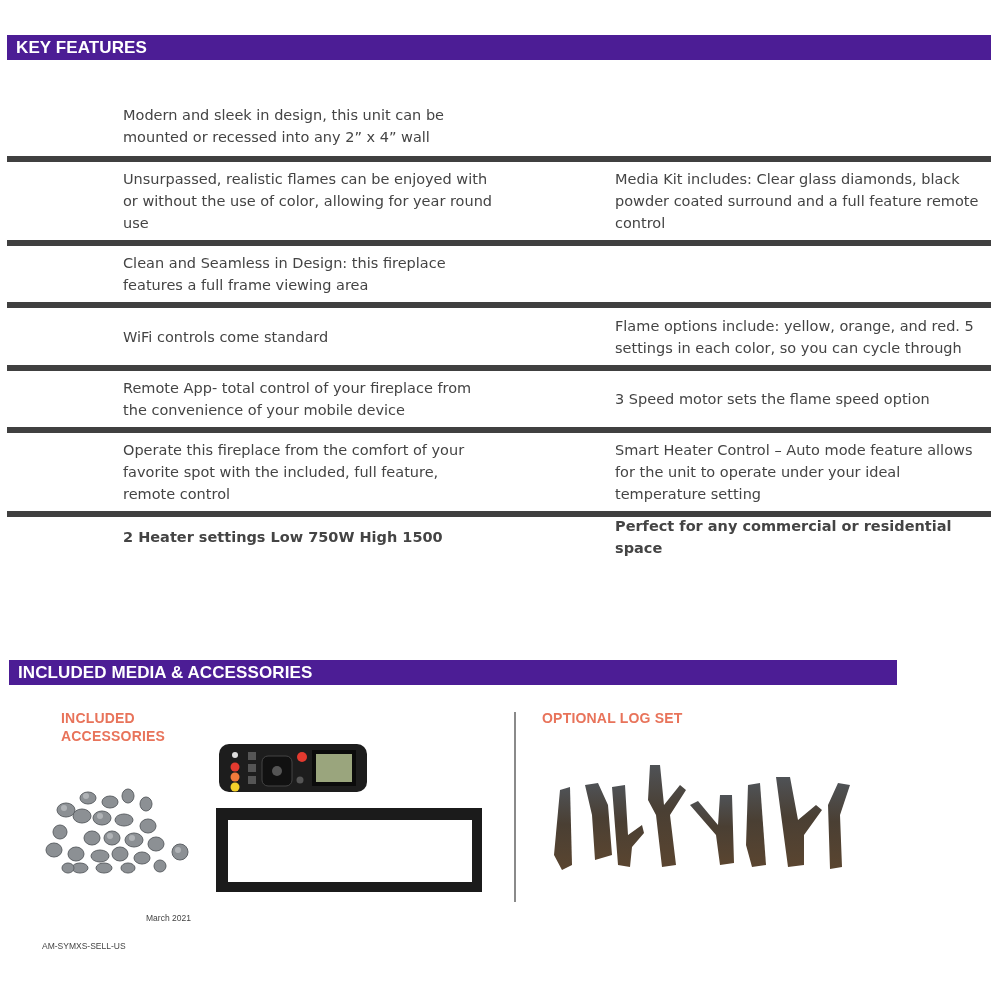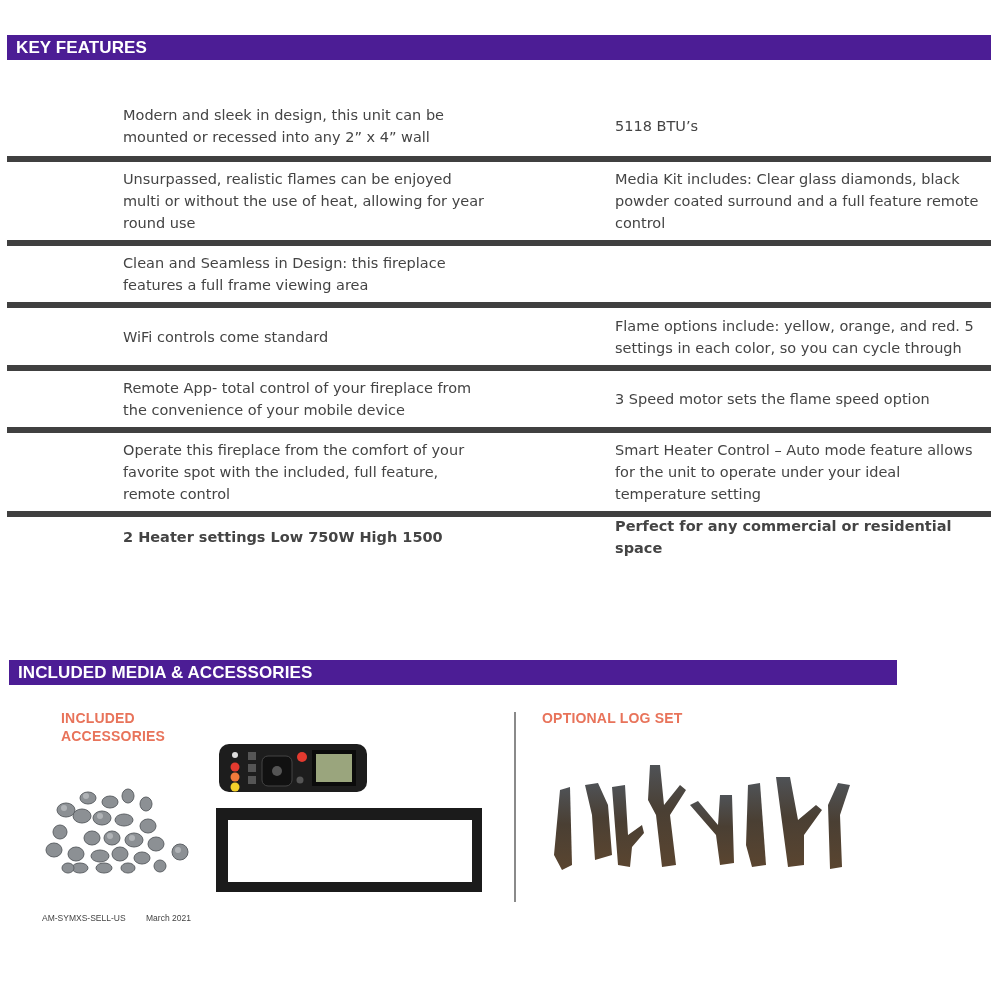--- a/index.html
+++ b/index.html
@@ -38,24 +38,23 @@
     .footer-code { position: absolute; top: 913px; font-size: 8.5px; color: #444; font-family: "Liberation Sans", sans-serif; }
   </style>
 </head>
 <body>
 
 <div id="hdr-features" class="section-header">KEY FEATURES</div>
 
 <div class="features">
   <div class="frow" style="height:66px">
     <div class="fcell left">Modern and sleek in design, this unit can be mounted or recessed into any 2” x 4” wall</div>
-    <div class="fcell right">5118 BTU’s</div>
   </div>
   <div class="frow" style="height:84px">
-    <div class="fcell left">Unsurpassed, realistic flames can be enjoyed multi or without the use of heat, allowing for year round use</div>
+    <div class="fcell left">Unsurpassed, realistic flames can be enjoyed with or without the use of color, allowing for year round use</div>
     <div class="fcell right">Media Kit includes: Clear glass diamonds, black powder coated surround and a full feature remote control</div>
   </div>
   <div class="frow" style="height:62px">
     <div class="fcell left">Clean and Seamless in Design: this fireplace features a full frame viewing area</div>
   </div>
   <div class="frow" style="height:63px">
     <div class="fcell left">WiFi controls come standard</div>
     <div class="fcell right">Flame options include: yellow, orange, and red. 5 settings in each color, so you can cycle through</div>
   </div>
   <div class="frow" style="height:62px">
@@ -155,14 +154,14 @@
     <path d="M45 30 L58 28 L68 50 L72 100 L55 105 L52 60 Z"></path>
     <path d="M72 32 L85 30 L88 80 L102 70 L104 78 L92 92 L90 112 L78 110 Z"></path>
     <path d="M110 10 L120 10 L124 50 L140 30 L146 35 L130 60 L136 110 L122 112 L116 60 L108 45 Z"></path>
     <path d="M150 50 L158 46 L178 70 L180 40 L192 40 L194 108 L180 110 L176 80 Z"></path>
     <path d="M208 30 L220 28 L226 110 L212 112 L206 90 Z"></path>
     <path d="M236 22 L250 22 L258 65 L276 50 L282 55 L264 80 L264 110 L248 112 Z"></path>
     <path d="M298 28 L310 30 L300 60 L302 112 L290 114 L288 50 Z"></path>
   </g>
 </svg>
 
-<div class="footer-code" style="left:42px;">AM-SYMXS-SELL-US</div>
+<div class="footer-code" style="left:42px;margin-top:28px;">AM-SYMXS-SELL-US</div>
 <div class="footer-code" style="left:146px;">March 2021</div>
 
 </body></html>

